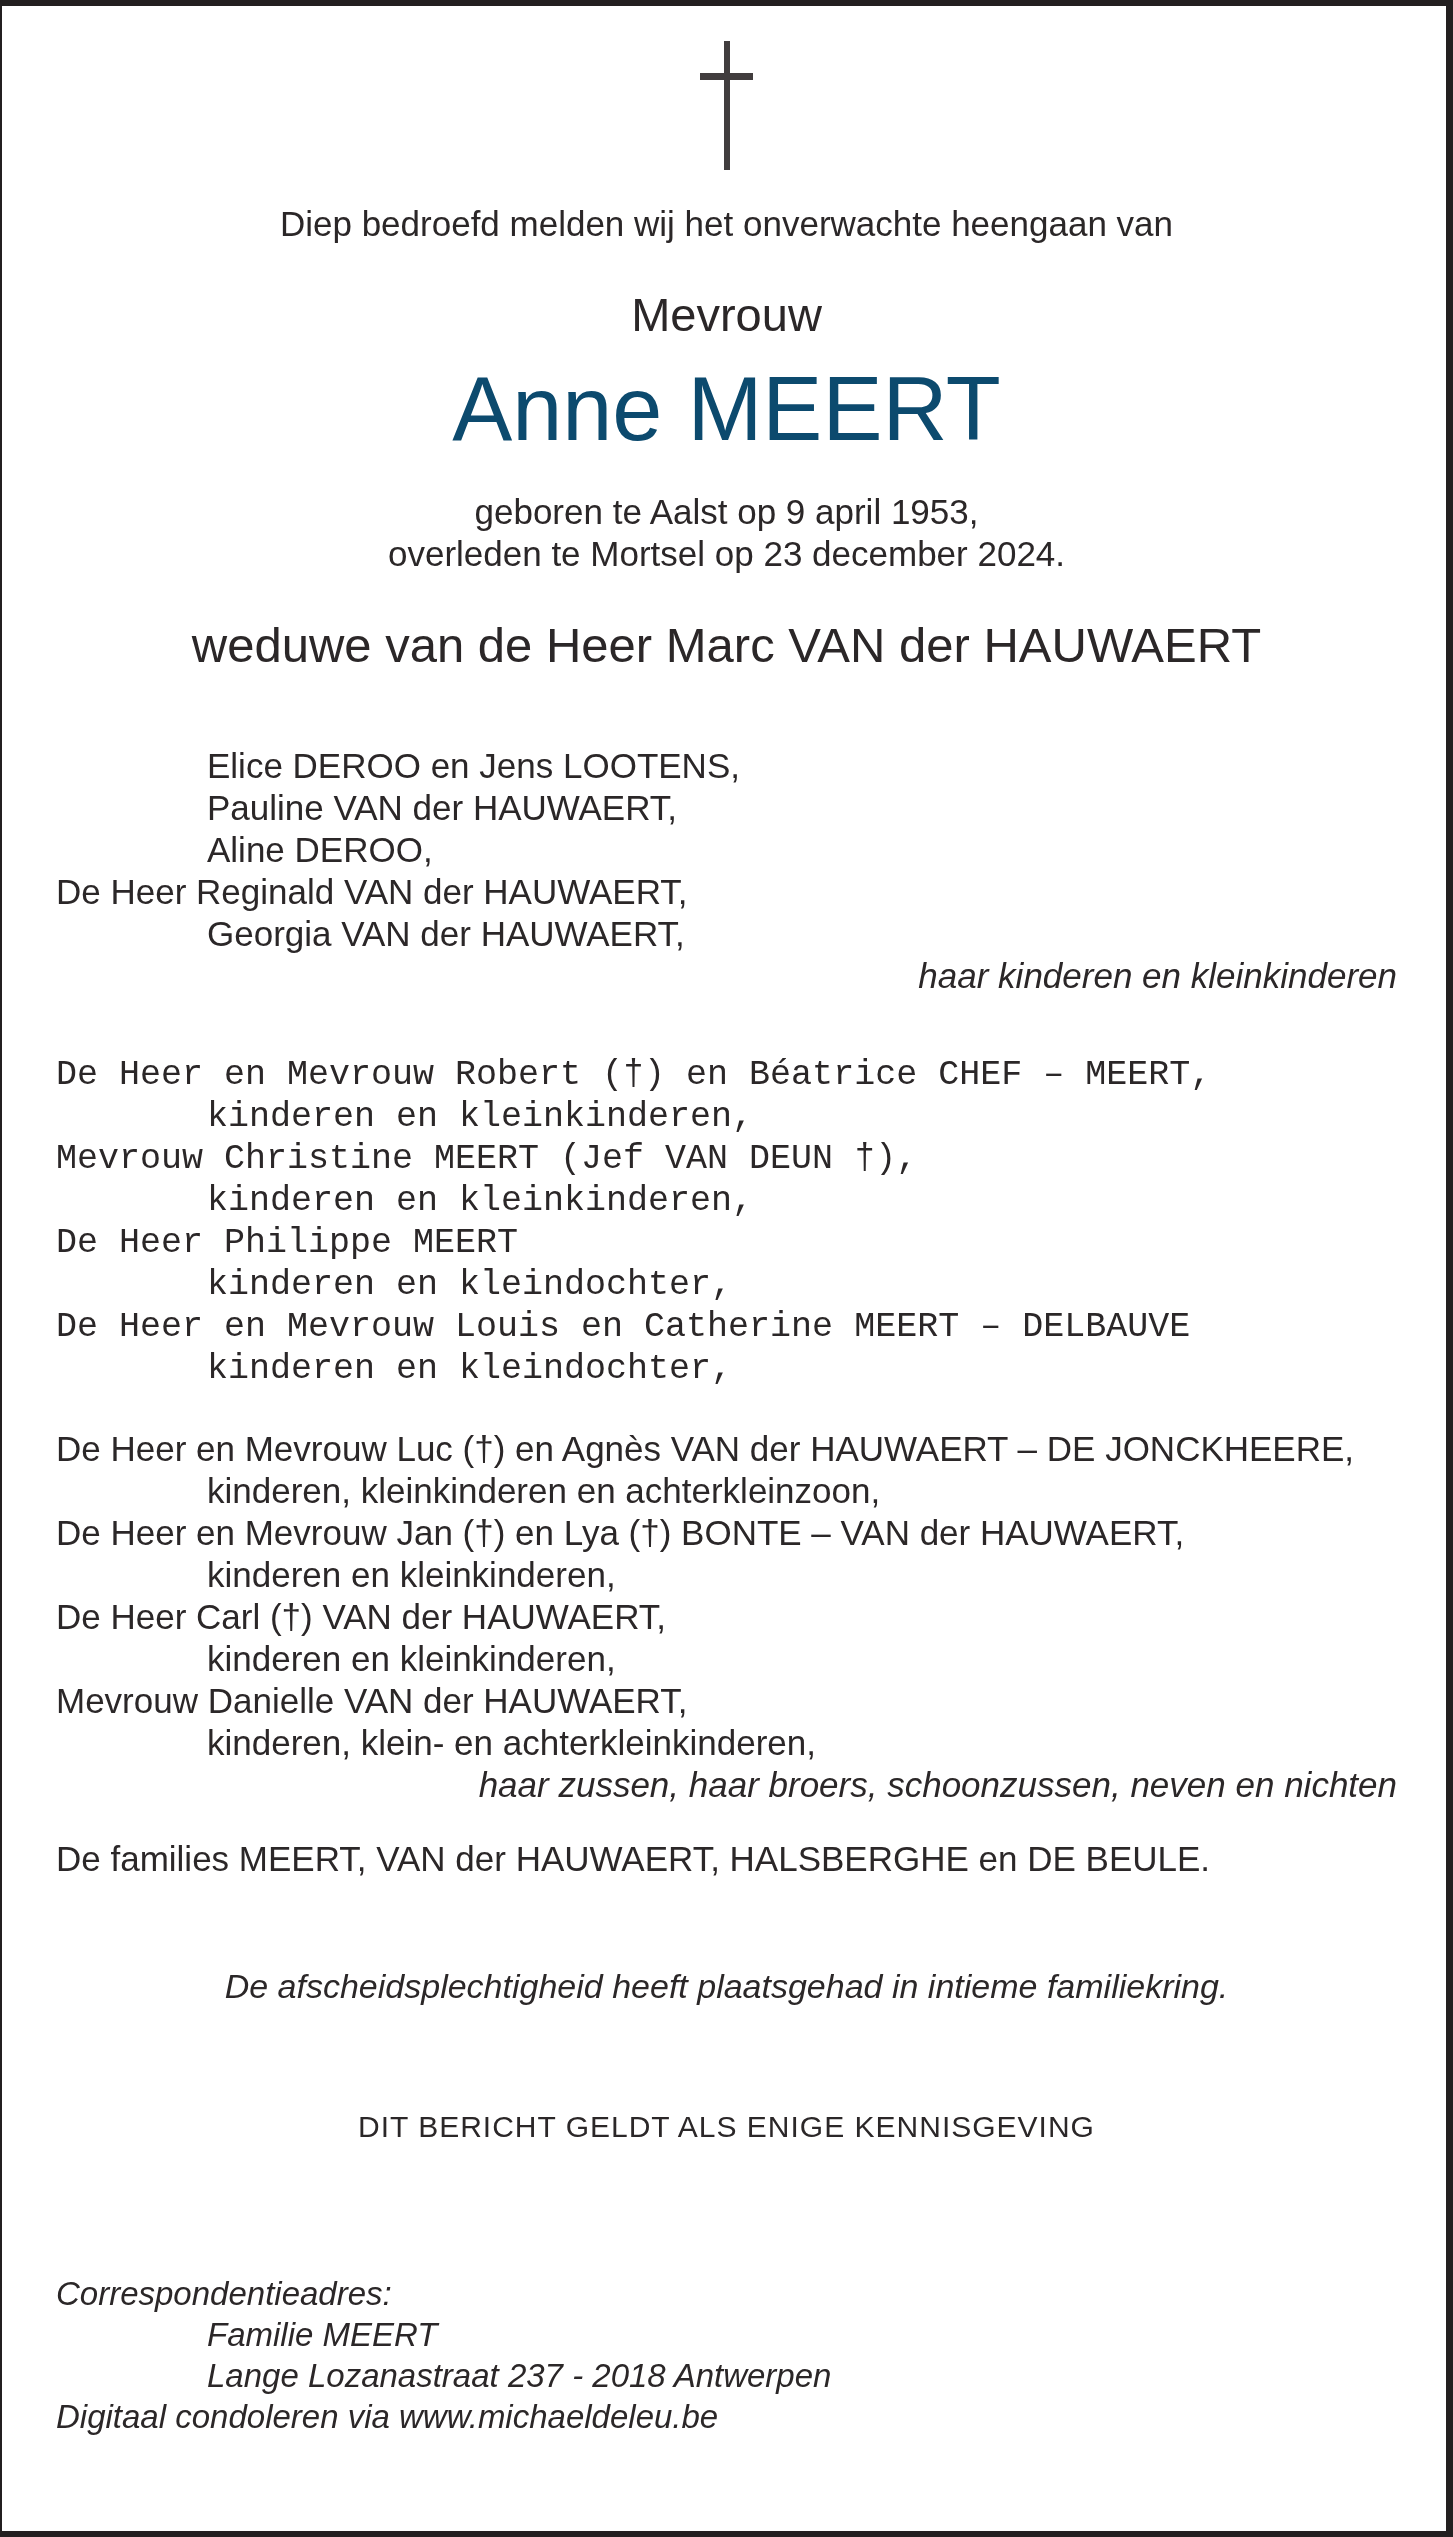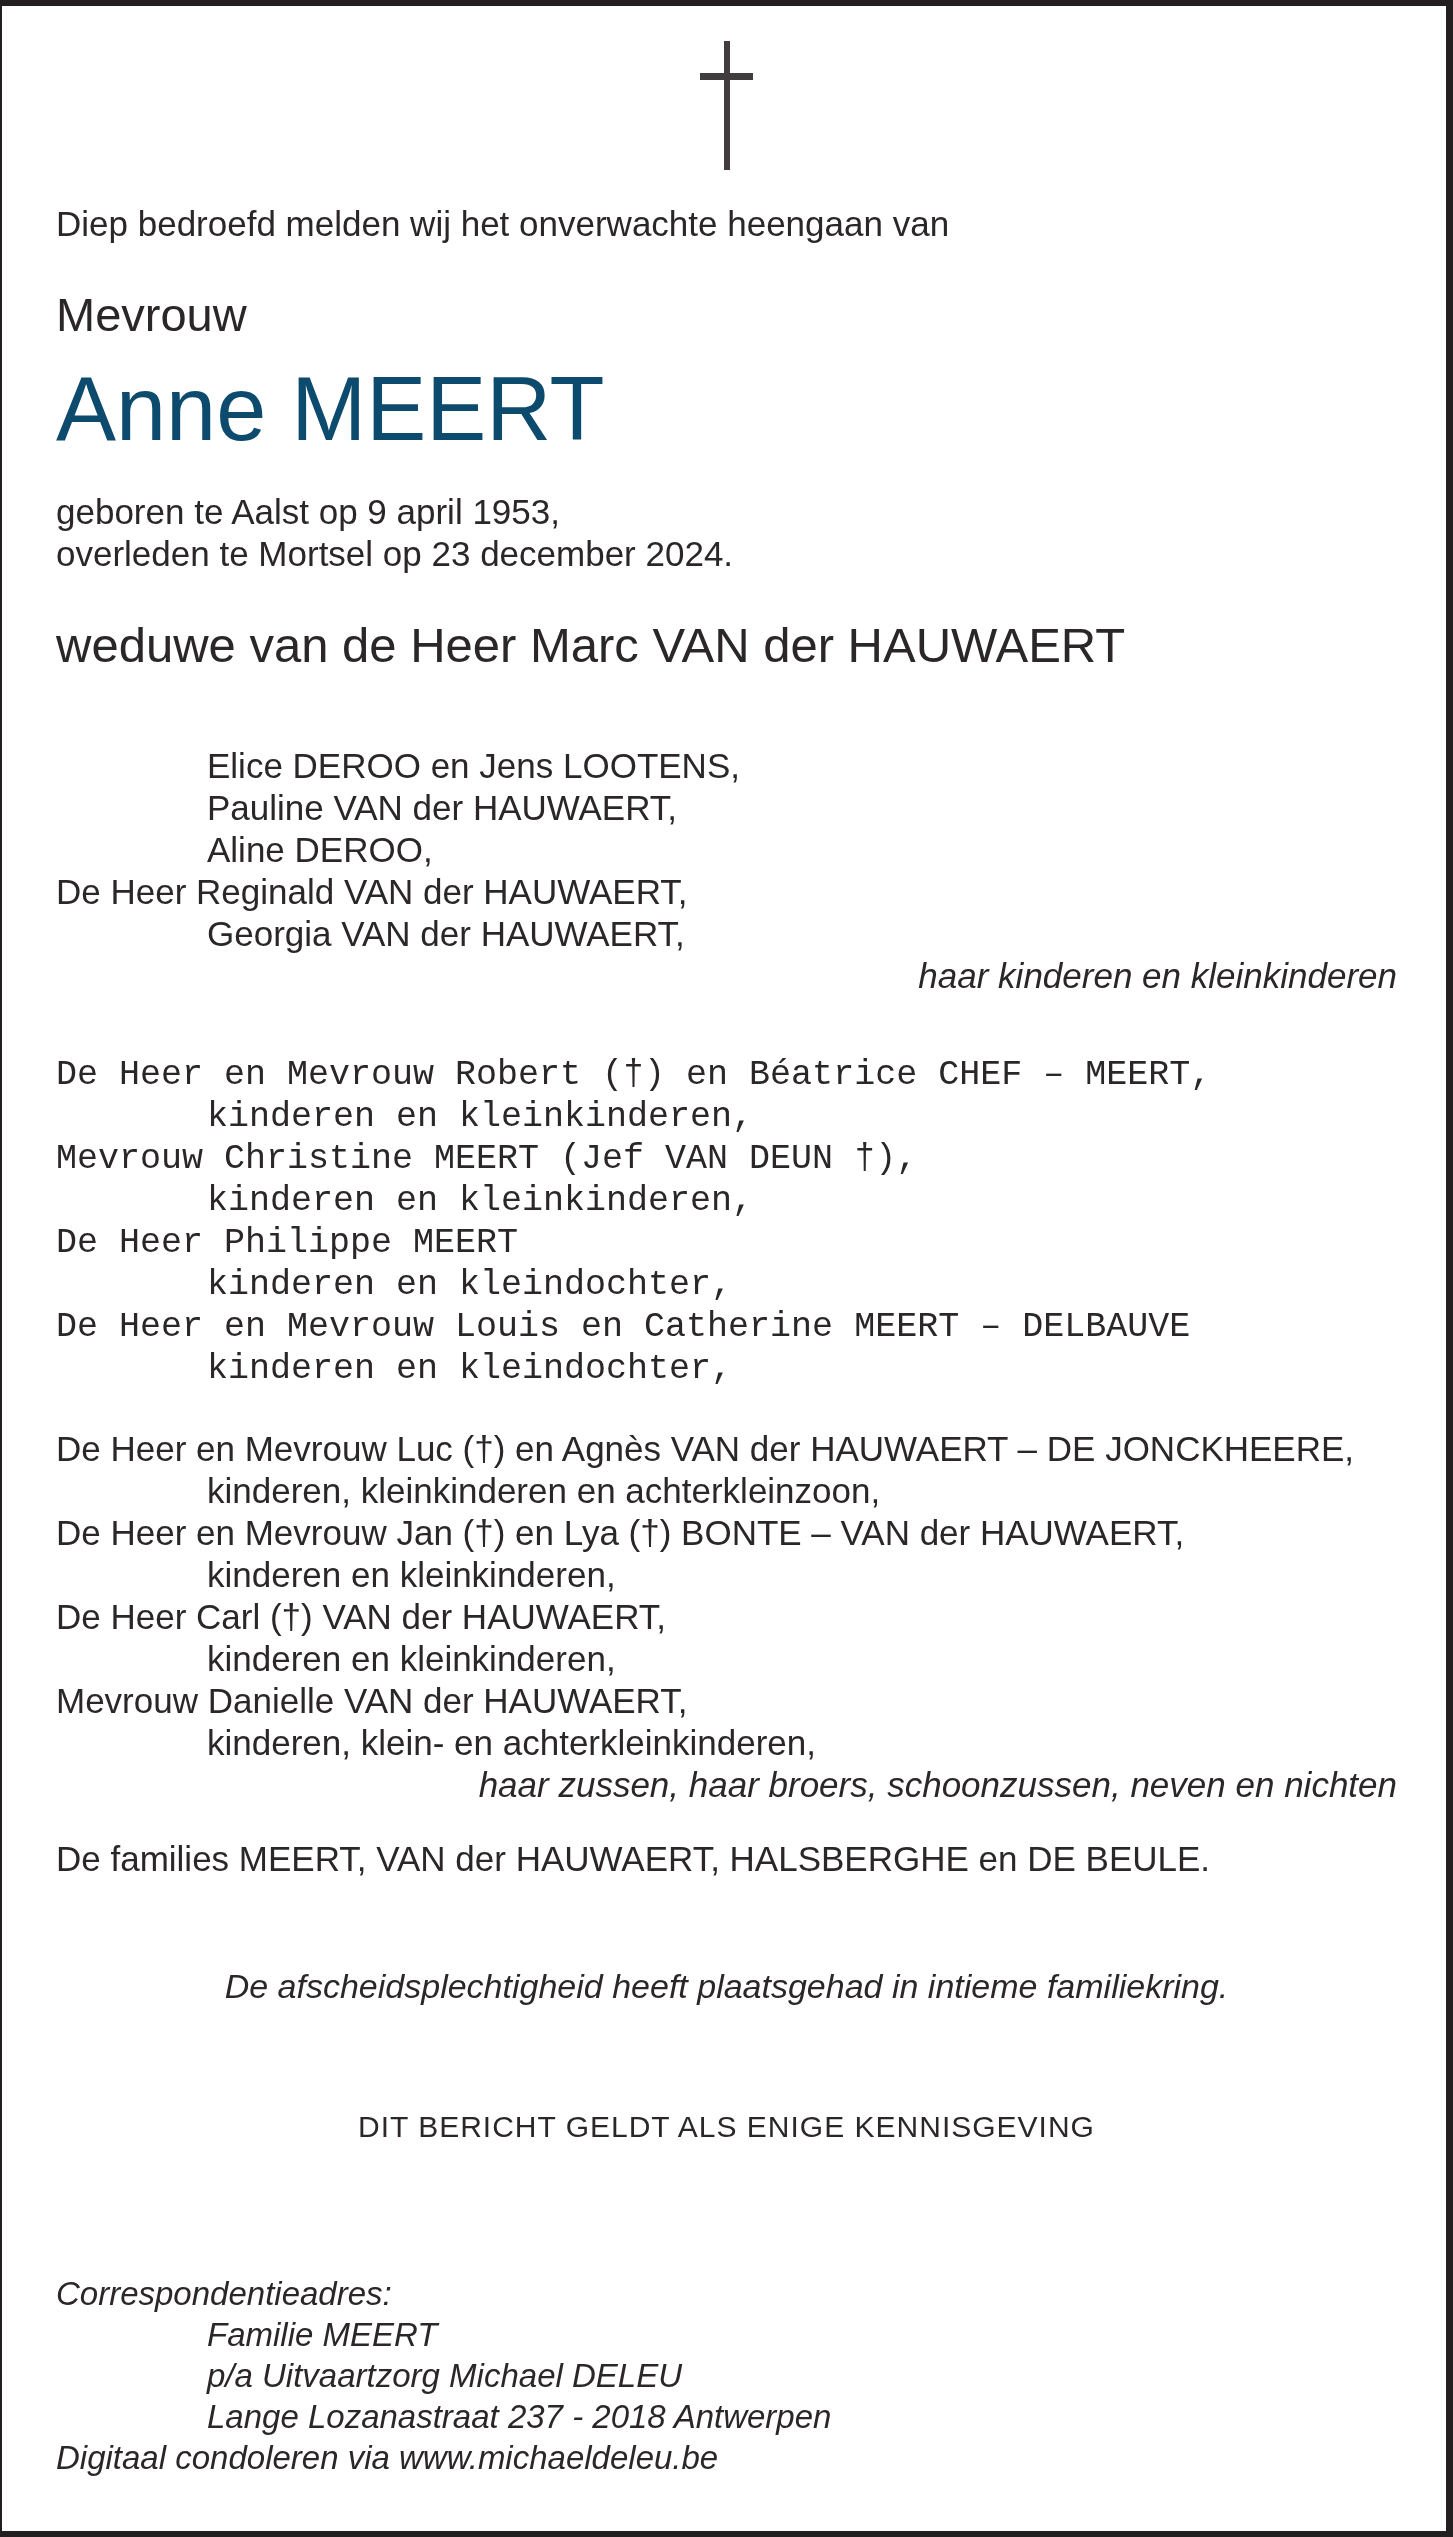--- a/index.html
+++ b/index.html
@@ -43,21 +43,21 @@
   .cross::after {
     content: "";
     position: absolute;
     left: 0;
     top: 32px;
     width: 53px;
     height: 6.8px;
     background: #413d3e;
   }
   p { margin: 0; white-space: nowrap; }
-  .center { }
+  .center { text-align: center; }
   .intro      { font-size: 35px; line-height: 45px; margin-top: 31px; }
   .salutation { font-size: 47px; line-height: 55px; margin-top: 41px; }
   .name       { font-size: 90px; line-height: 94px; margin-top: 19.5px; font-weight: normal; color: #0c4a6e; }
   .dates      { font-size: 35px; line-height: 42px; margin-top: 35px; }
   .widow      { font-size: 49px; line-height: 57px; margin-top: 42px; }
 
   .fam-group p { font-size: 35px; line-height: 42px; }
   .g1 { margin-top: 71px; }
   .g2 { margin-top: 57px; font-family: Liberation Mono, monospace; }
   .g3 { margin-top: 38px; }
@@ -137,20 +137,19 @@
 
     <p class="families">De families MEERT, VAN der HAUWAERT, HALSBERGHE en DE BEULE.</p>
 
     <p class="farewell">De afscheidsplechtigheid heeft plaatsgehad in intieme familiekring.</p>
 
     <p class="notice">DIT BERICHT GELDT ALS ENIGE KENNISGEVING</p>
 
     <div class="correspondence">
       <p>Correspondentieadres:</p>
       <p class="indent">Familie MEERT</p>
-      <p class="indent">p/a Uitvaartzorg Michael DELEU</p>
       <p class="indent">Lange Lozanastraat 237 - 2018 Antwerpen</p>
       <p>Digitaal condoleren via www.michaeldeleu.be</p>
     </div>
 
   </div>
 </div>
 
 
 </body></html>

